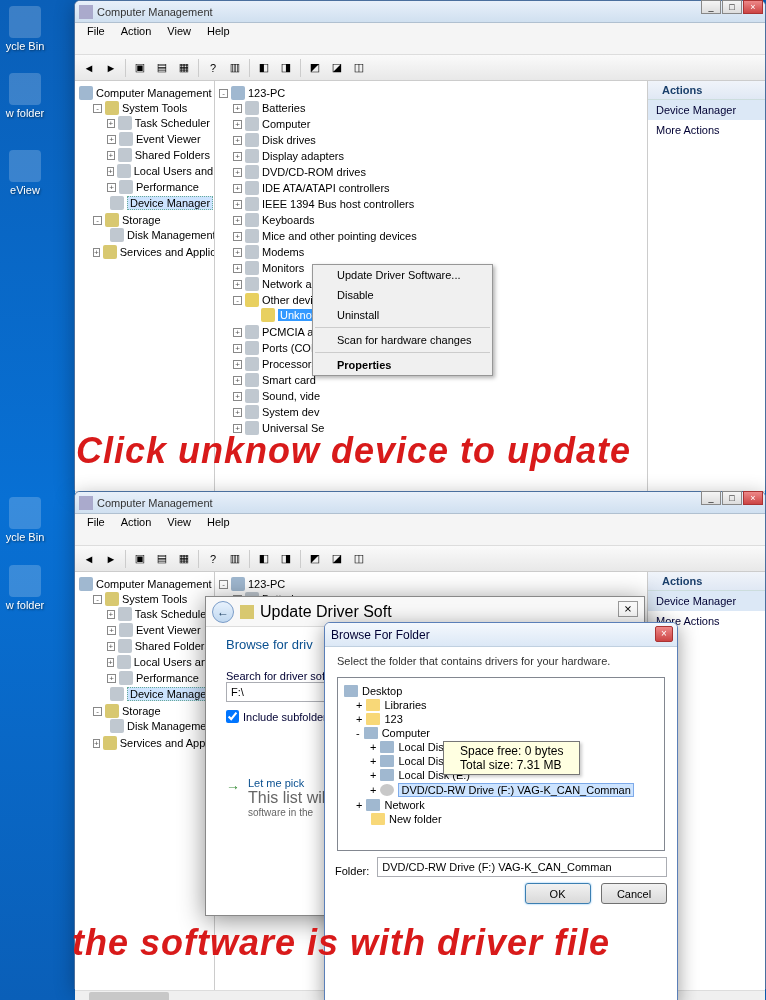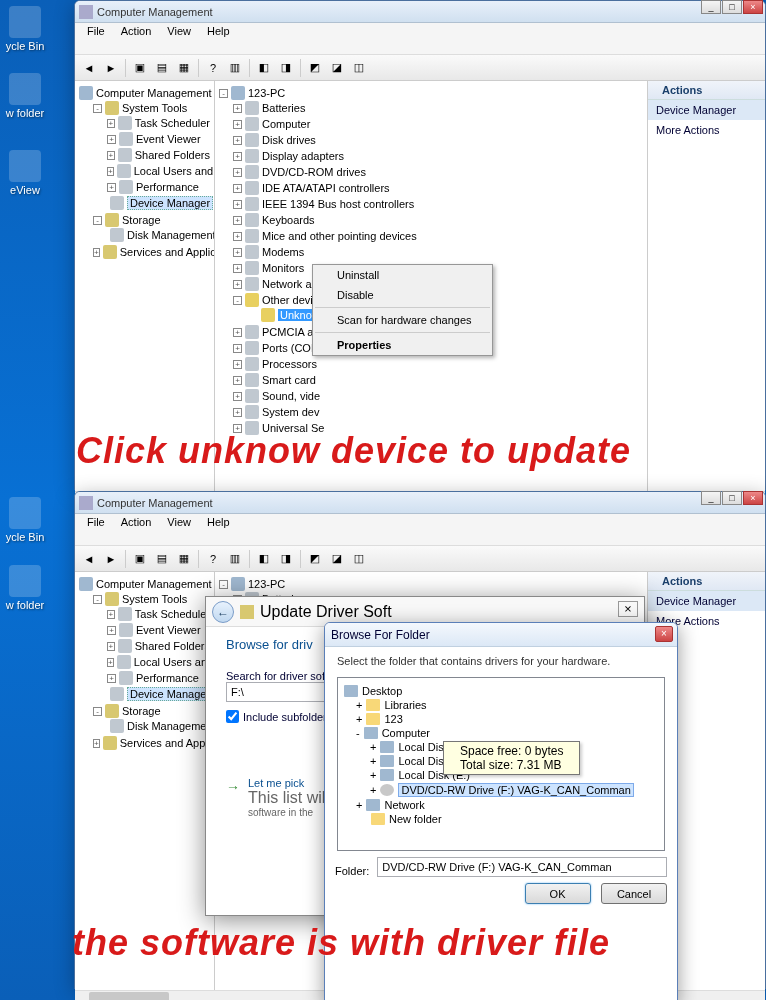--- a/index.html
+++ b/index.html
@@ -358,22 +358,23 @@
                   <span class="exp">+</span>
                   <span class="ic dev"></span>
                   <span>Universal Se</span>
                 </div>
               </li>
             </ul>
         </li>
       </ul>
 
       <div class="contextmenu" style="left:97px;top:183px">
+        <div class="mi">Update Driver Software...</div>
+        <div class="mi">Disable</div>
         <div class="mi">Uninstall</div>
-        <div class="mi">Disable</div>
         <div class="msep"></div>
         <div class="mi">Scan for hardware changes</div>
         <div class="msep"></div>
         <div class="mi bold">Properties</div>
       </div>
     </div>
     <div class="rightpane">
       <div class="rh">Actions</div>
       <div class="ritem hl">Device Manager</div>
       <div class="ritem">More Actions</div>

